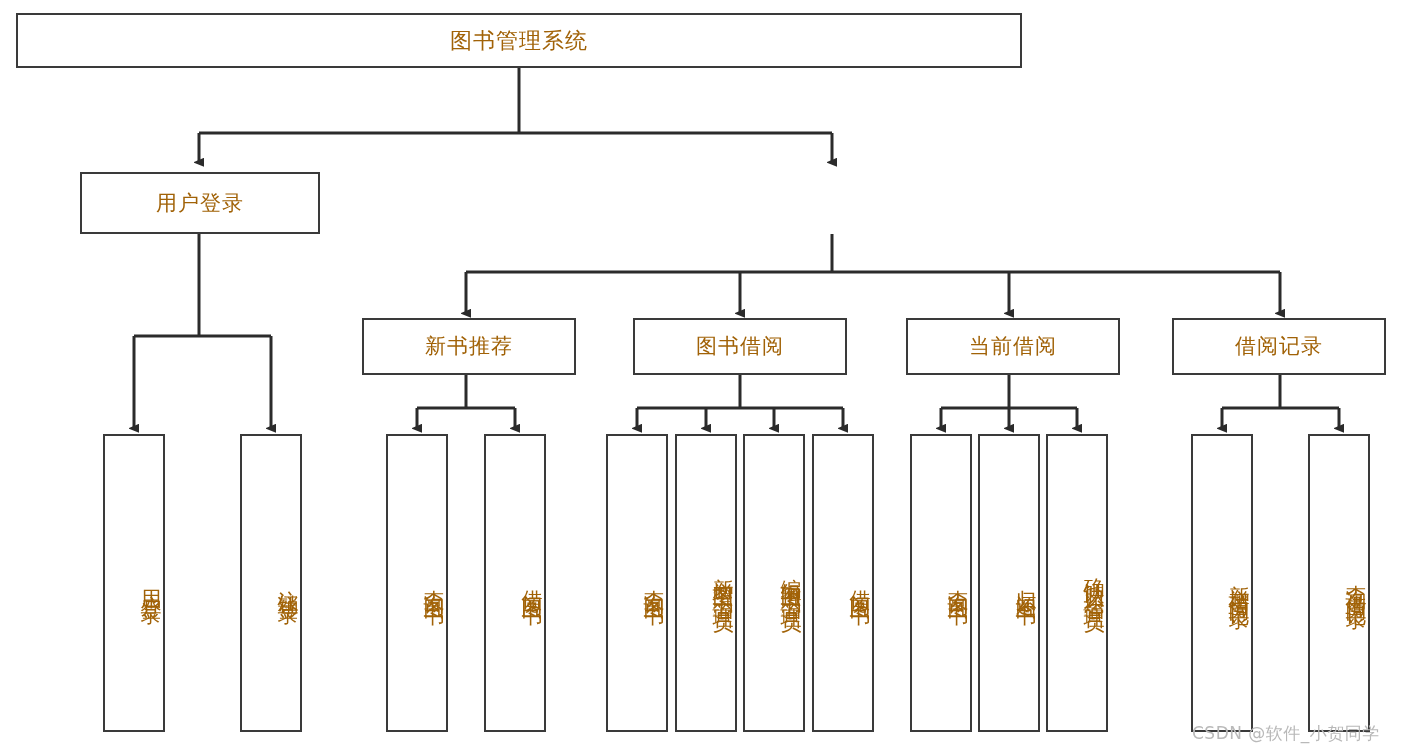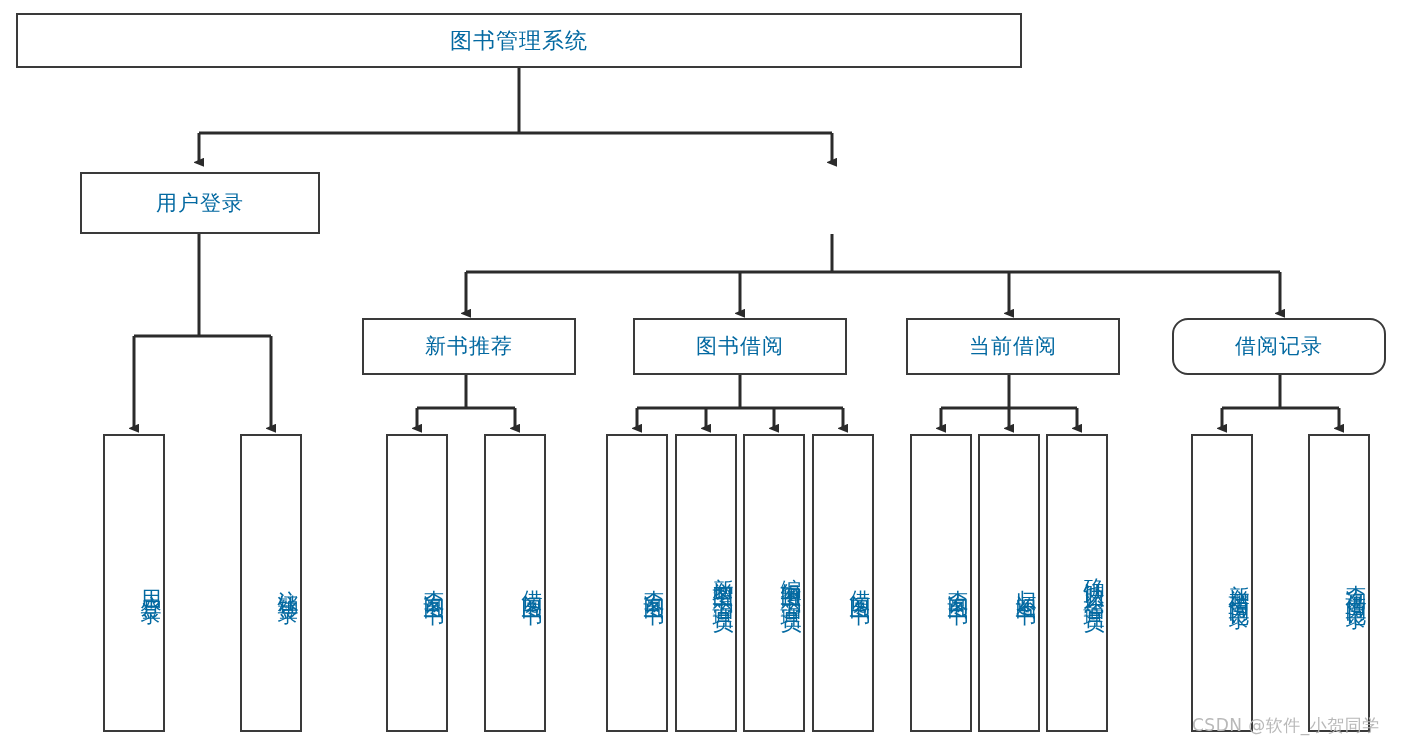--- a/index.html
+++ b/index.html
@@ -24,21 +24,21 @@
   }
   .node{
     position:absolute;
     box-sizing:border-box;
     background:#ffffff;
     border:2px solid #3a3a3a;
     display:flex;
     align-items:center;
     justify-content:center;
     text-align:center;
-    color:#0369a1;
+    color:#a16207;
     line-height:1.18;
   }
   .node.h{
     font-size:21px;
     letter-spacing:1px;
     padding:2px 6px;
   }
   .node.root{
     font-size:22px;
   }
@@ -58,20 +58,21 @@
     white-space:normal;
     line-height:1.0;
   }
   .watermark{
     position:absolute;
     font-size:17px;
     color:#b9b9b9;
     white-space:nowrap;
     letter-spacing:0.5px;
     font-family:"DejaVu Sans","Liberation Sans",sans-serif;
+    margin-top:8px;
   }
 </style>
 </head>
 <body>
 
 <div id="canvas">
 
   <svg id="edges" viewBox="0 0 1405 747" xmlns="http://www.w3.org/2000/svg">
     <defs>
       <marker id="arrow" markerWidth="10" markerHeight="10" refX="4.2" refY="5" orient="auto" markerUnits="userSpaceOnUse">
@@ -132,21 +133,21 @@
 
   <div class="node h" style="left:633px; top:318px; width:214px; height:57px;">
     <span>图书借阅</span>
   </div>
   <div class="node h" style="left:362px; top:318px; width:214px; height:57px;">
     <span>新书推荐</span>
   </div>
   <div class="node h" style="left:906px; top:318px; width:214px; height:57px;">
     <span>当前借阅</span>
   </div>
-  <div class="node h" style="left:1172px; top:318px; width:214px; height:57px;border-radius:16px;">
+  <div class="node h" style="left:1172px; top:318px; width:214px; height:57px;">
     <span>借阅记录</span>
   </div>
 
   <div class="node v" style="left:103px; top:434px; width:62px; height:298px;">
     <span class="vtext">用户登录</span>
   </div>
   <div class="node v" style="left:240px; top:434px; width:62px; height:298px;">
     <span class="vtext">注销登录</span>
   </div>
 

